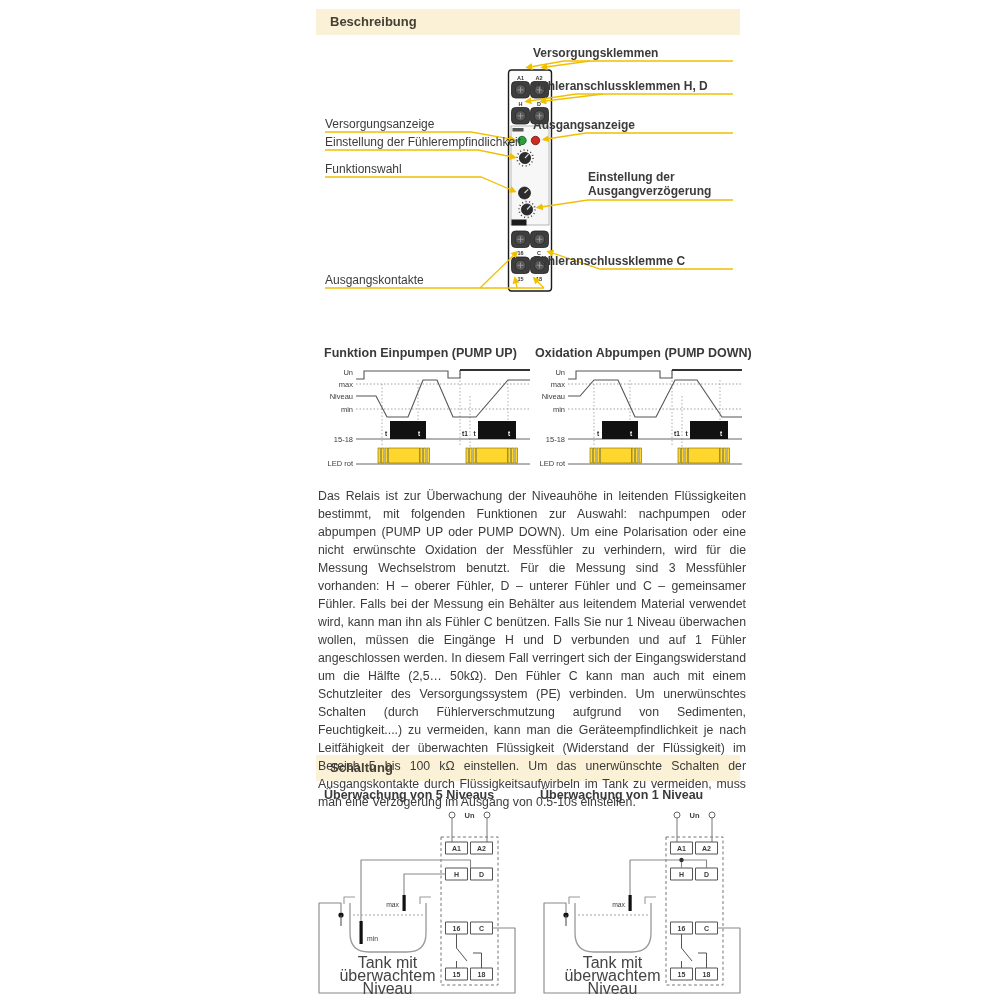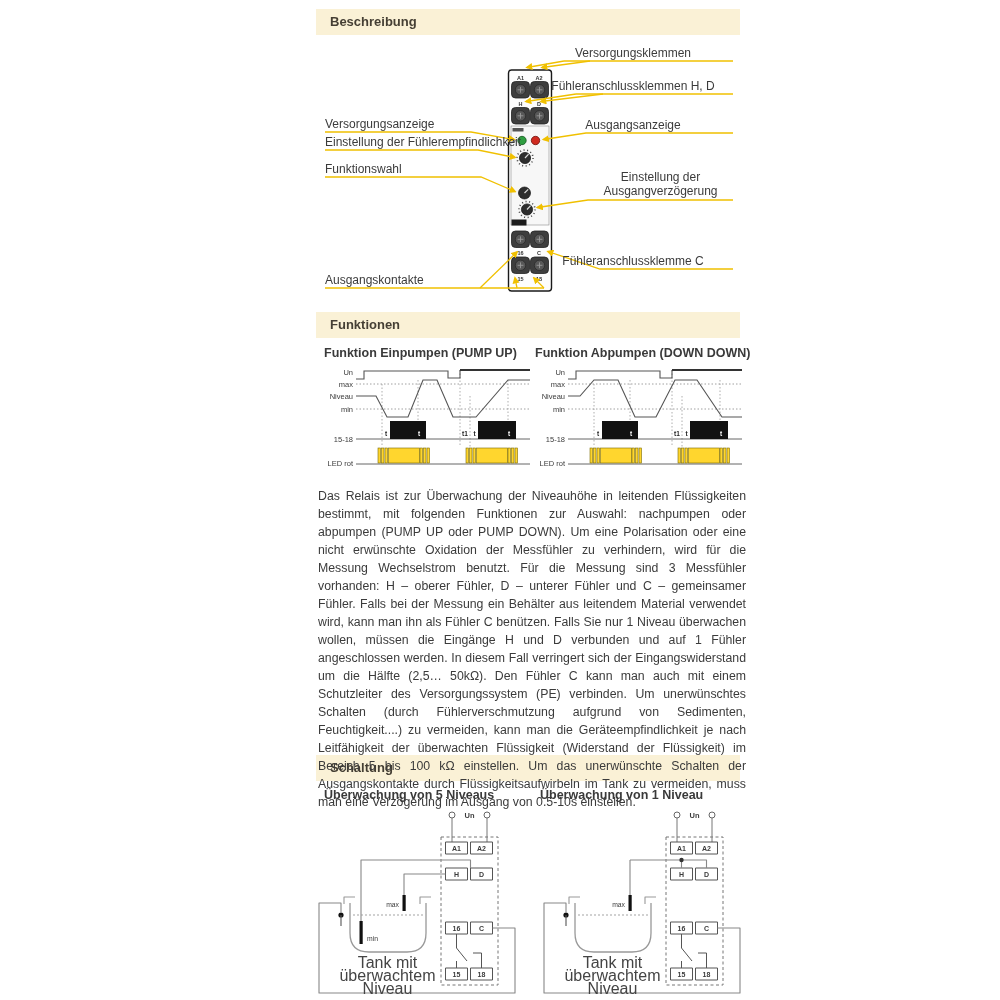--- a/index.html
+++ b/index.html
@@ -4,47 +4,46 @@
 <style>
   html,body{margin:0;padding:0;background:#fff;}
   #page{position:relative;width:1000px;height:1000px;background:#ffffff;overflow:hidden;
         font-family:"Liberation Sans",sans-serif;color:#3b3b3b;margin-left:28px;}
   .abs{position:absolute;}
   svg{position:absolute;left:0;top:0;}
   .band{left:288px;width:410px;height:26px;background:#faf1d6;font-weight:bold;
         font-size:13px;line-height:26px;padding-left:14px;color:#453f34;z-index:2;}
   .dtitle{font-weight:700;font-size:12.5px;color:#3a3a3a;z-index:2;}
   .callout{font-size:12px;color:#3b3b3b;z-index:2;line-height:13.5px;}
-  .c-right{text-align:center;}
+  .c-right{text-align:left;font-weight:bold;}
   .para{left:290px;top:487px;width:428px;font-size:12.3px;line-height:18px;
         text-align:justify;color:#3b3b3b;z-index:2;}
   .cap{font-size:16px;text-align:center;line-height:13px;z-index:2;color:#444;}
   text{font-family:"Liberation Sans",sans-serif;}
 </style>
 </head>
 <body>
 
 <div id="page">
 
   <div class="abs band" style="top:9px">Beschreibung</div>
-  <div class="abs band" style="top:312px">Funktionen</div>
   <div class="abs band" style="top:755px">Schaltung</div>
 
   <div class="abs callout c-right" style="left:505px;top:47px;width:200px">Versorgungsklemmen</div>
   <div class="abs callout c-right" style="left:505px;top:80px;width:200px">Fühleranschlussklemmen H, D</div>
   <div class="abs callout c-right" style="left:505px;top:119px;width:200px">Ausgangsanzeige</div>
   <div class="abs callout c-right" style="left:560px;top:171px;width:145px">Einstellung der Ausgangverzögerung</div>
   <div class="abs callout c-right" style="left:505px;top:255px;width:200px">Fühleranschlussklemme C</div>
   <div class="abs callout" style="left:297px;top:118px;width:230px">Versorgungsanzeige</div>
   <div class="abs callout" style="left:297px;top:136px;width:230px">Einstellung der Fühlerempfindlichkeit</div>
   <div class="abs callout" style="left:297px;top:163px;width:230px">Funktionswahl</div>
   <div class="abs callout" style="left:297px;top:274px;width:230px">Ausgangskontakte</div>
 
   <div class="abs dtitle" style="left:296px;top:346px">Funktion Einpumpen (PUMP UP)</div>
-  <div class="abs dtitle" style="left:507px;top:346px">Funktion Abpumpen (DOWN DOWN)</div>
+  <div class="abs dtitle" style="left:507px;top:346px">Oxidation Abpumpen (PUMP DOWN)</div>
 
   <div class="abs para">Das Relais ist zur Überwachung der Niveauhöhe in leitenden Flüssigkeiten bestimmt, mit folgenden Funktionen zur Auswahl: nachpumpen oder abpumpen (PUMP UP oder PUMP DOWN). Um eine Polarisation oder eine nicht erwünschte Oxidation der Messfühler zu verhindern, wird für die Messung Wechselstrom benutzt. Für die Messung sind 3 Messfühler vorhanden: H – oberer Fühler, D – unterer Fühler und C – gemeinsamer Fühler. Falls bei der Messung ein Behälter aus leitendem Material verwendet wird, kann man ihn als Fühler C benützen. Falls Sie nur 1 Niveau überwachen wollen, müssen die Eingänge H und D verbunden und auf 1 Fühler angeschlossen werden. In diesem Fall verringert sich der Eingangswiderstand um die Hälfte (2,5… 50kΩ). Den Fühler C kann man auch mit einem Schutzleiter des Versorgungssystem (PE) verbinden. Um unerwünschtes Schalten (durch Fühlerverschmutzung aufgrund von Sedimenten, Feuchtigkeit....) zu vermeiden, kann man die Geräteempfindlichkeit je nach Leitfähigkeit der überwachten Flüssigkeit (Widerstand der Flüssigkeit) im Bereich 5 bis 100 kΩ einstellen. Um das unerwünschte Schalten der Ausgangskontakte durch Flüssigkeitsaufwirbeln im Tank zu vermeiden, muss man eine Verzögerung im Ausgang von 0.5-10s einstellen.</div>
 
   <div class="abs dtitle" style="left:296px;top:788px">Überwachung von 5 Niveaus</div>
   <div class="abs dtitle" style="left:512px;top:788px">Überwachung von 1 Niveau</div>
   <div class="abs cap" style="left:297px;top:956px;width:125px">Tank mit überwachtem Niveau</div>
   <div class="abs cap" style="left:522px;top:956px;width:125px">Tank mit überwachtem Niveau</div>
 
   <svg width="1000" height="1000" viewBox="0 0 1000 1000" style="z-index:1">
     <defs>

